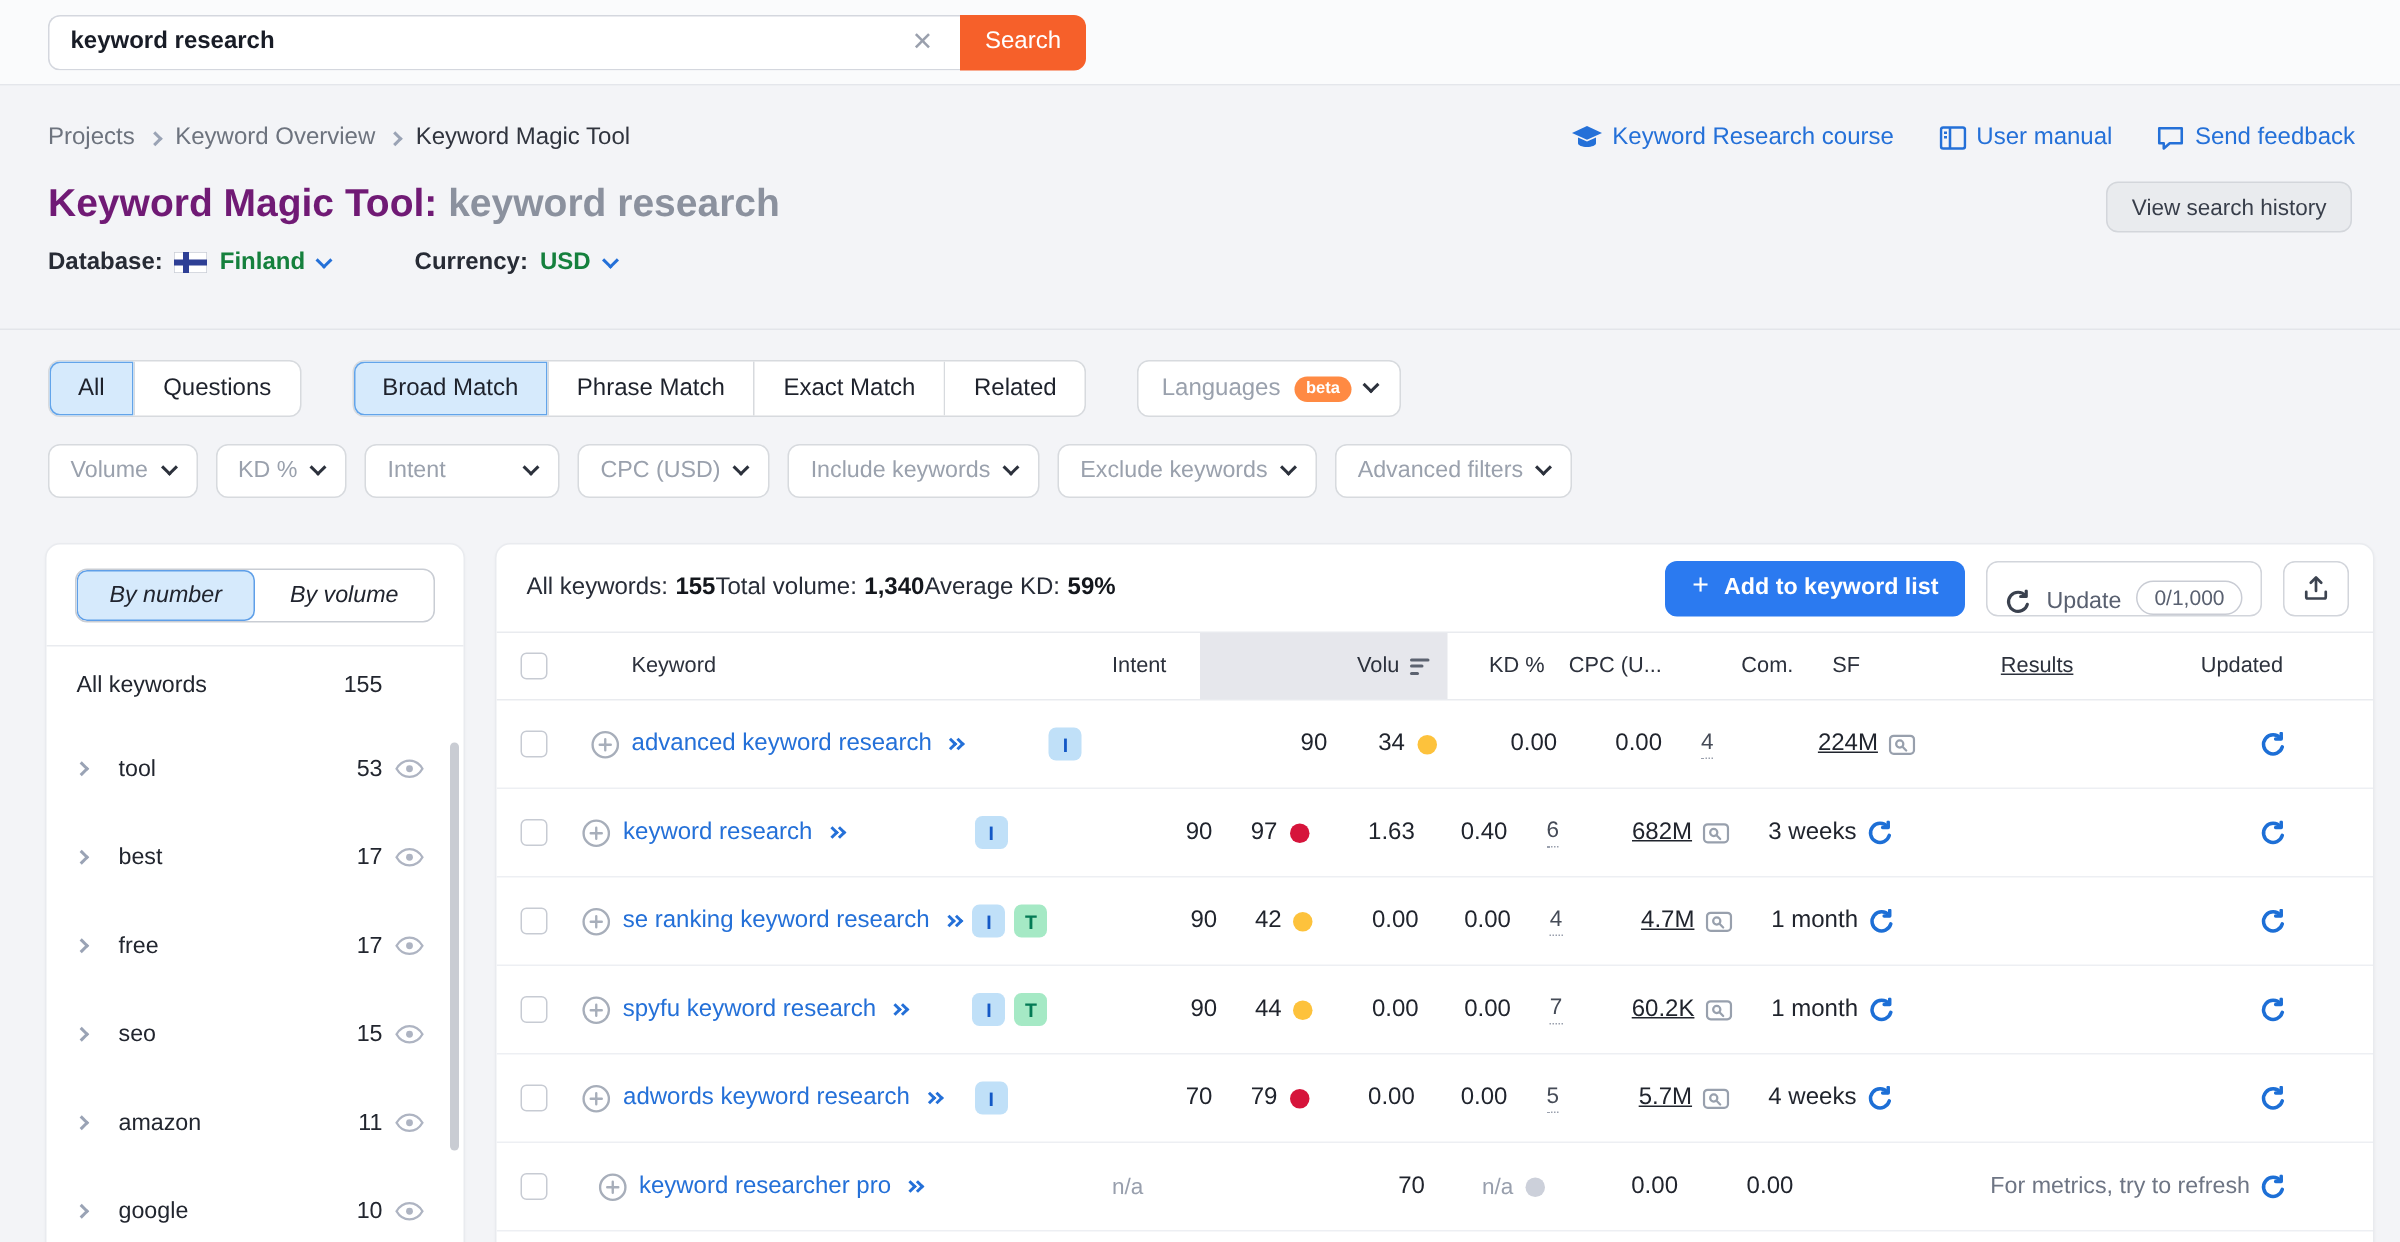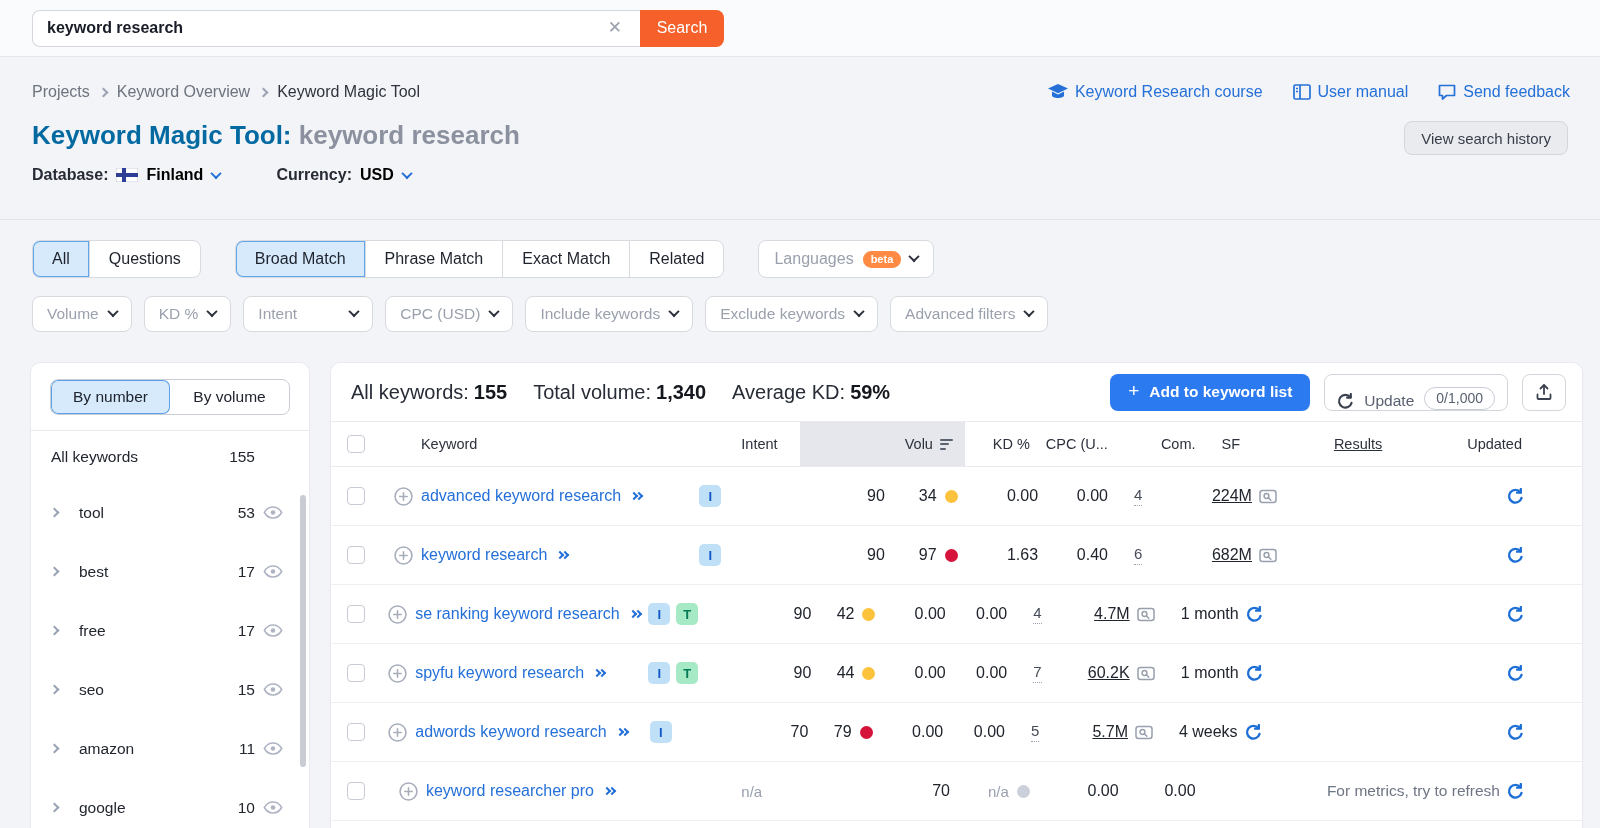--- a/index.html
+++ b/index.html
@@ -14,26 +14,26 @@
   .search-btn { width:84px; height:37px; border:none; background:#f6602a; color:#fff; font:400 16px "Liberation Sans","DejaVu Sans",sans-serif; border-radius:0 8px 8px 0; cursor:pointer; }
 
   
   .header-sec { position:relative; height:163px; border-bottom:1px solid #e3e5ea; }
   .crumbs { position:absolute; left:32px; top:26px; font-size:16px; color:#6d737e; display:flex; align-items:center; gap:10px; }
   .crumb-sep { color:#aeb3bd; font-size:14px; }
   .crumb-last { color:#30343e; }
   .quick-links { position:absolute; right:30px; top:26px; display:flex; gap:30px; align-items:center; }
   .qlink { display:flex; align-items:center; gap:7px; color:#2470d8; font-size:16px; text-decoration:none; cursor:pointer; }
   .title-row { position:absolute; left:32px; top:62px; font-size:26px; line-height:32px; }
-  .t-main { font-weight:700; color:#0369a1; }
+  .t-main { font-weight:700; color:#701a75; }
   .t-query { font-weight:600; color:#8b919e; }
   .view-history { position:absolute; right:32px; top:64px; height:34px; padding:0 16px; background:#e9ebee; border:1px solid #d3d6db; border-radius:8px; font-size:15px; color:#383e4a; cursor:pointer; }
   .db-row { position:absolute; left:32px; top:109px; display:flex; align-items:center; font-size:16px; gap:8px;font-weight:bold; }
   .db-label { color:#272b35; }
-  .db-link { color:#000000; display:flex; align-items:center; gap:7px; cursor:pointer; }
+  .db-link { color:#15803d; display:flex; align-items:center; gap:7px; cursor:pointer; }
   .chev { width:8px; height:8px; border-right:2px solid currentColor; border-bottom:2px solid currentColor; transform:rotate(45deg) translate(-1px,-1px); display:inline-block; }
   .chev-blue { color:#2470d8; margin-left:2px; }
   .db-gap { width:40px; }
 
   
   .filter-sec { position:relative; height:125px;padding-left:20px; }
   .match-row { position:absolute; left:32px; top:20px; display:flex; gap:34px; align-items:stretch; height:38px; }
   .tab-group { display:flex; background:#fff; border:1px solid #d7dade; border-radius:8px; }
   .mtab { padding:0 19px; line-height:36px; font-size:16px; color:#1e222c; cursor:pointer; border-left:1px solid #d7dade; white-space:nowrap; }
   .mtab:first-child { border-left:none; border-radius:7px 0 0 7px; }
@@ -47,37 +47,37 @@
   .chip { display:flex; align-items:center; gap:10px; height:36px; padding:0 14px; background:#fff; border:1px solid #d7dade; border-radius:8px; cursor:pointer; }
   .chip-label { color:#9aa1ad; font-size:15.5px; white-space:nowrap; }
   .chip .chev { margin-top:-3px; }
   .chip-intent { width:130px; justify-content:space-between; }
 
   
   .main { position:absolute; top:345px; left:0; right:0; bottom:0; }
 
   
   .sidebar-card { position:absolute; left:30px; top:17px; width:280px; height:466px; background:#fff; border:1px solid #e9ebef; border-bottom:none; border-radius:10px 10px 0 0; box-shadow:0 1px 2px rgba(16,24,40,.04); }
-  .seg { margin:16px auto 0; width:240px; display:flex; border:1px solid #c9cdd4; border-radius:8px; height:36px; overflow:hidden; }
+  .seg { margin:16px auto 0; width:240px; display:flex; border:1px solid #c9cdd4; border-radius:8px; height:36px; overflow:hidden;font-style:italic; }
   .seg-opt { flex:1; text-align:center; line-height:34px; font-size:15.5px; color:#20242e; cursor:pointer; }
   .seg-opt.sel { background:#d6eafc; box-shadow:inset 0 0 0 1px #5f9fe8; border-radius:7px; }
   .side-divider { margin-top:15px; border-top:1px solid #e9ebef; }
   .all-row { height:52px; display:flex; align-items:center; padding:0 54px 0 20px; font-size:15.5px; color:#22262f; }
   .all-count { margin-left:auto; }
   .side-item { height:59px; display:flex; align-items:center; padding:0 26px 0 20px; cursor:pointer; }
   .chev-right { width:7px; height:7px; border-right:2px solid #9aa3b5; border-bottom:2px solid #9aa3b5; transform:rotate(-45deg); display:inline-block; }
   .side-label { margin-left:21px; font-size:15.5px; color:#22262f; }
   .side-count { margin-left:auto; font-size:15.5px; color:#22262f; }
   .eye { margin-left:8px; width:20px; height:15px; cursor:pointer; }
   .side-scrollbar { position:absolute; right:3px; top:132px; width:6px; height:272px; background:#c9ccd3; border-radius:3px; }
 
   
   .table-card { position:absolute; left:330px; top:17px; width:1253px; height:466px; background:#fff; border:1px solid #e9ebef; border-bottom:none; border-radius:10px 10px 0 0; box-shadow:0 1px 2px rgba(16,24,40,.04); overflow:hidden; }
   .stats-bar { height:58px; display:flex; align-items:center; padding:0 16px 0 20px; }
-  .stats { display:flex; gap:26px; font-size:20px; color:#272c37; }
+  .stats { display:flex; font-size:16px; color:#272c37; }
   .stat b { color:#14171d; margin-left:5px; }
   .bar-actions { margin-left:auto; display:flex; gap:14px; align-items:center; }
   .add-btn { height:37px; background:#2b7af0; color:#fff; border:none; border-radius:8px; padding:0 18px; font:600 15.5px "Liberation Sans","DejaVu Sans",sans-serif; display:flex; align-items:center; gap:10px; cursor:pointer; }
   .add-plus { font-size:19px; font-weight:400; margin-top:-2px; }
   .update-btn { height:37px; background:#fff; border:1px solid #d2d5db; border-radius:8px; display:flex; align-items:flex-end; gap:10px; padding:0 12px; cursor:pointer; font-size:15.5px; color:#596070; }
   .quota-pill { border:1px solid #c9ccd4; border-radius:999px; padding:2px 11px 3px; font-size:14px; color:#596070; }
   .export-btn { width:44px; height:37px; background:#fff; border:1px solid #d2d5db; border-radius:8px; display:flex; align-items:center; justify-content:center; cursor:pointer; }
 
   .thead { height:46px; border-top:1px solid #e9ebef; border-bottom:1px solid #e9ebef; display:flex; font-size:14.5px; color:#2c313c; }
   .thead .c, .trow .c { display:flex; align-items:center; height:100%; }
@@ -435,20 +435,27 @@
             <span class="sf-val">6</span>
           </div>
     <div class="c c-res">
       <span class="res-val">682M</span>
       <svg class="icon-gray" width="18" height="15" viewBox="0 0 18 15" fill="none" stroke="currentColor" stroke-width="1.5">
               <rect x="1" y="1.5" width="16" height="12" rx="2.5"></rect>
               <circle cx="7.5" cy="7" r="2.4"></circle>
               <path d="M9.5 9l2.3 2.3" stroke-linecap="round"></path>
             </svg>
     </div>
+    <div class="c c-upd">
+      <span class="upd-val">3 weeks</span>
+      <svg class="icon-blue" width="17" height="17" viewBox="0 0 16 16">
+              <path d="M13.7 9.3A6 6 0 1 1 12.6 4" fill="none" stroke="currentColor" stroke-width="2.2" stroke-linecap="round"></path>
+              <path d="M13 .9v3.5H9.5" fill="none" stroke="currentColor" stroke-width="2.2" stroke-linejoin="round" stroke-linecap="round"></path>
+            </svg>
+    </div>
     <div class="c c-note">
       <span class="note-text"></span>
       <svg class="icon-blue" width="17" height="17" viewBox="0 0 16 16">
               <path d="M13.7 9.3A6 6 0 1 1 12.6 4" fill="none" stroke="currentColor" stroke-width="2.2" stroke-linecap="round"></path>
               <path d="M13 .9v3.5H9.5" fill="none" stroke="currentColor" stroke-width="2.2" stroke-linejoin="round" stroke-linecap="round"></path>
             </svg>
     </div>
   </div>
         <div class="trow">
     <div class="c c-check">

